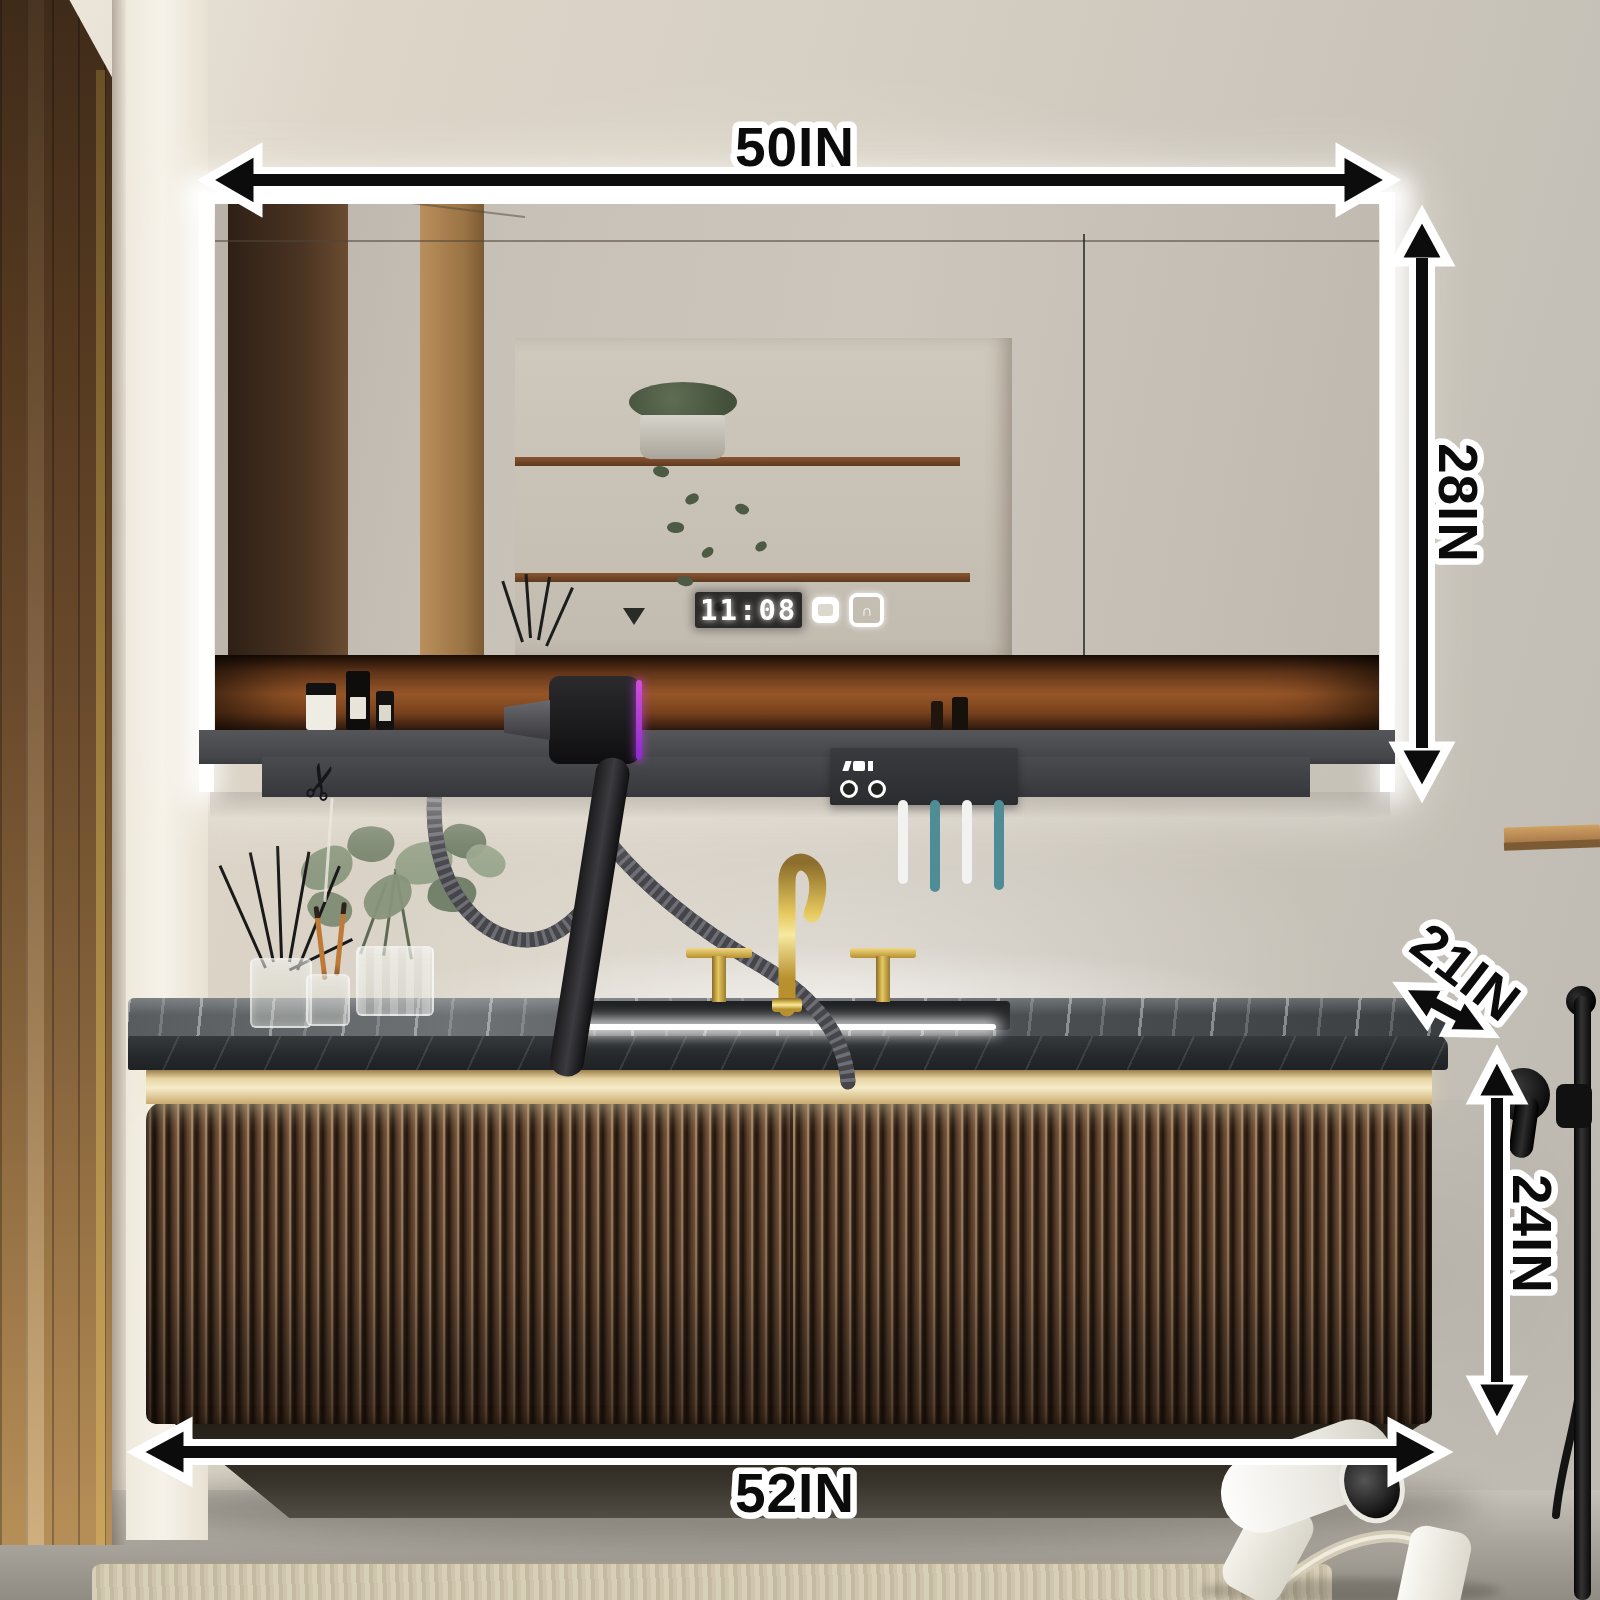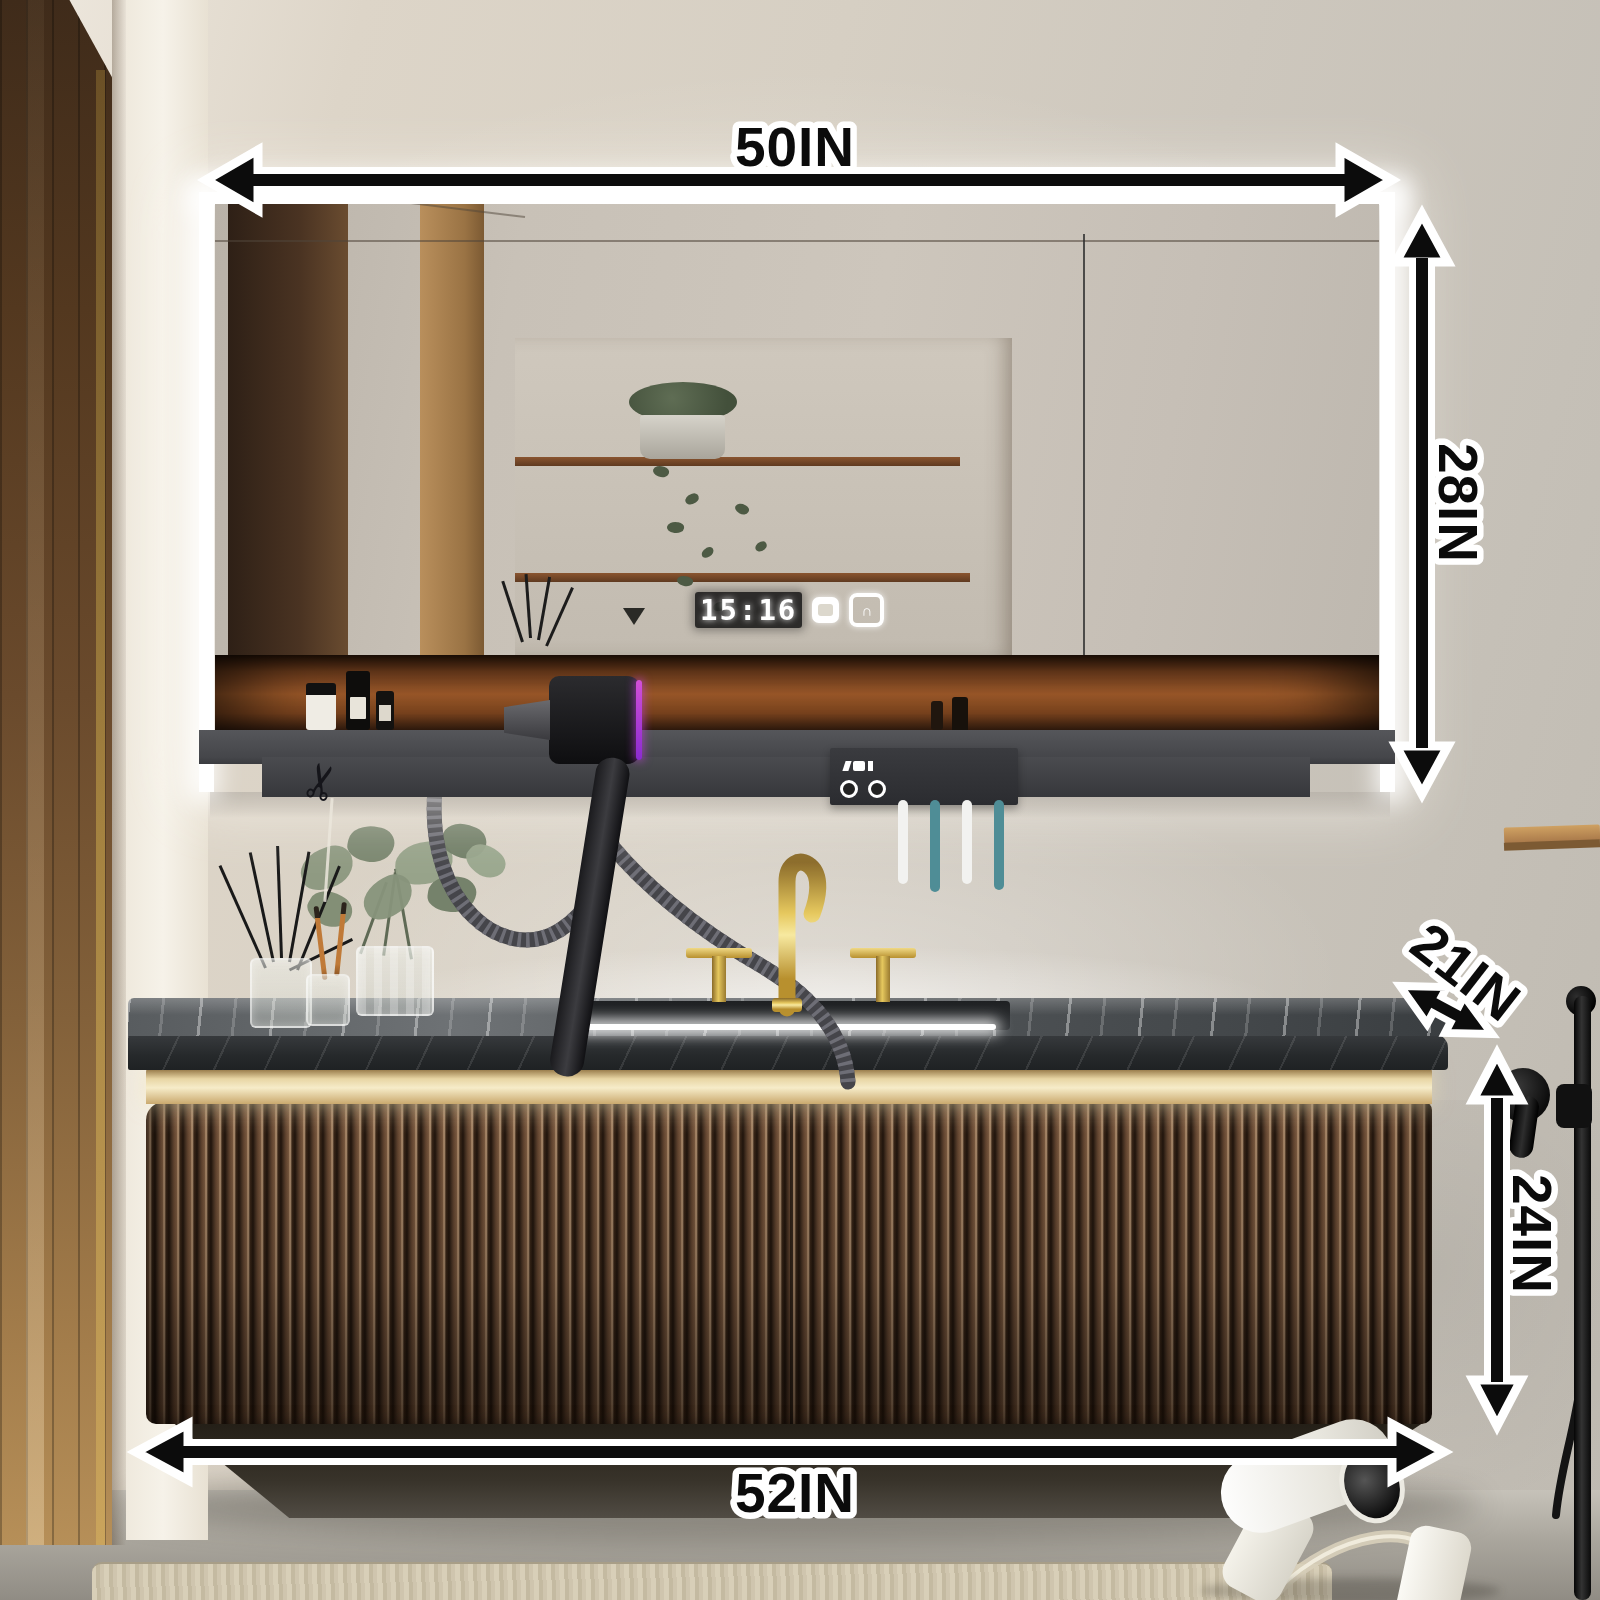--- a/index.html
+++ b/index.html
@@ -353,21 +353,21 @@
       <div class="vineleaf v8"></div>
       <div class="refl-stick k1"></div>
       <div class="refl-stick k2"></div>
       <div class="refl-stick k3"></div>
       <div class="refl-stick k4"></div>
       <div class="refl-ceiling"></div>
       <div class="refl-ceiling-angled"></div>
       <div class="mirror-seam"></div>
       <div class="refl-mark"></div>
       <div class="clock">
-        <div class="clock-time">15:16</div>
+        <div class="clock-time">11:08</div>
         <div class="icon-defog">
             <i></i>
           </div>
         <div class="icon-power">
           <span>∩</span>
         </div>
       </div>
     </div>
     <div class="niche">
       <div class="bottle bt1"></div>

